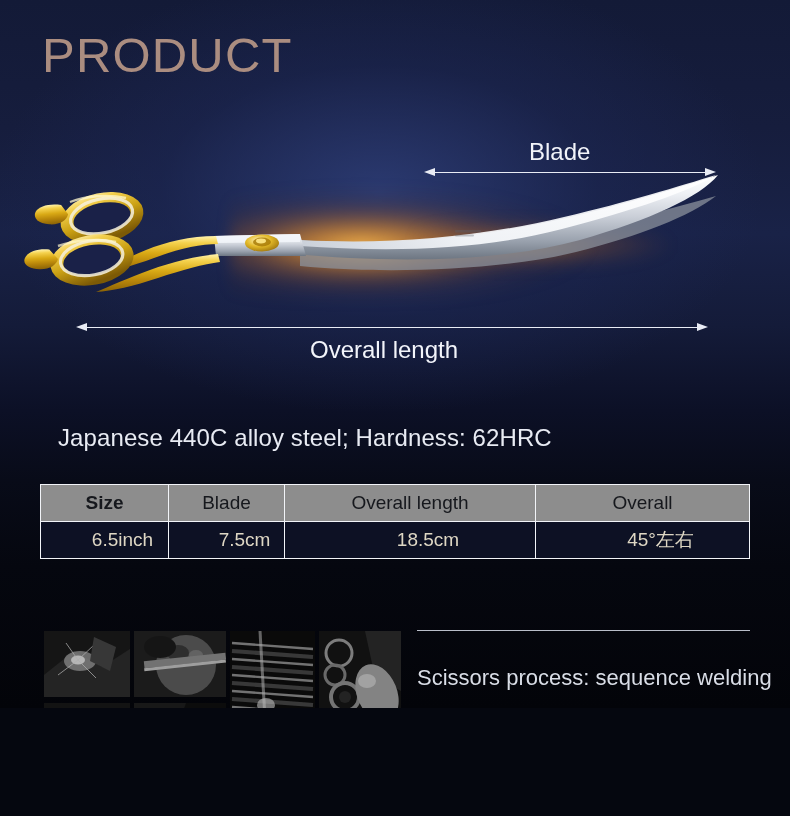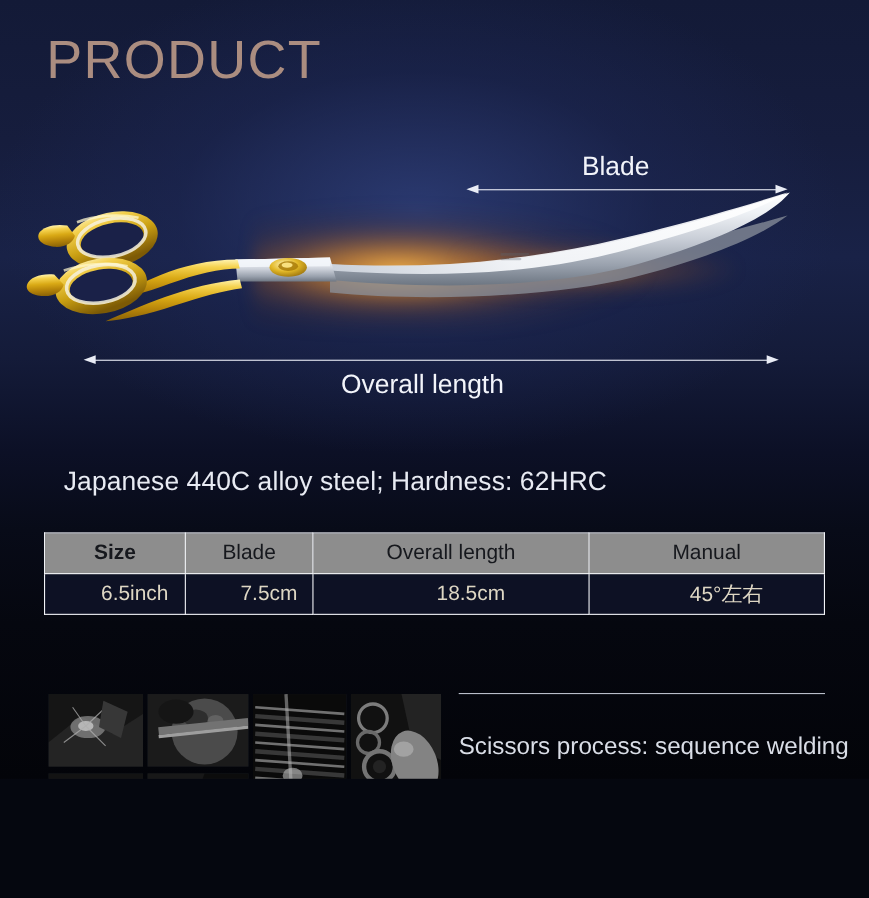--- a/index.html
+++ b/index.html
@@ -305,21 +305,21 @@
   <span class="meas-label label-overall">Overall length</span>
 
   <div class="spec-line">Japanese 440C alloy steel;   Hardness: 62HRC</div>
 
   <table class="spec-table">
     <thead>
       <tr>
         <th class="first" style="width:128px;">Size</th>
         <th style="width:116px;">Blade</th>
         <th style="width:251px;">Overall length</th>
-        <th style="width:214px;">Manual</th>
+        <th style="width:214px;">Overall</th>
       </tr>
     </thead>
     <tbody>
       <tr>
         <td>6.5inch</td>
         <td>7.5cm</td>
         <td>18.5cm</td>
         <td>45°左右</td>
       </tr>
     </tbody>

